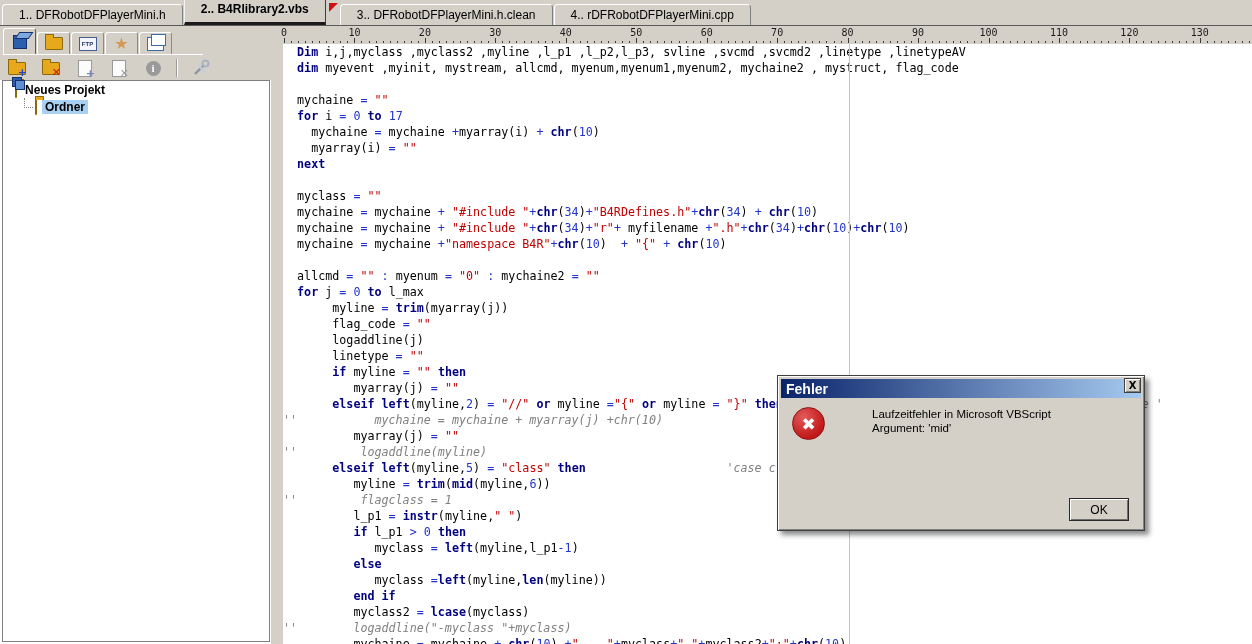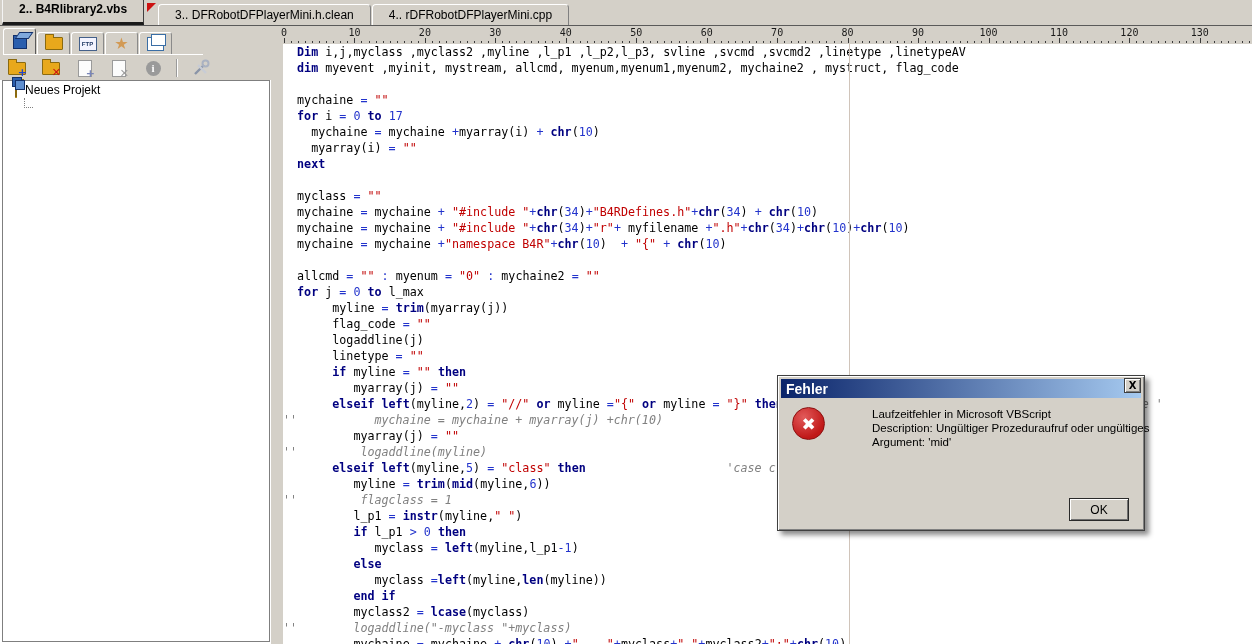--- a/index.html
+++ b/index.html
@@ -66,21 +66,21 @@
   .cmon{width:16px;height:12px;border:1px solid #44608a;background:#f4f4ff;font-size:6px;font-weight:bold;color:#223a66;
         display:flex;align-items:center;justify-content:center;letter-spacing:0;}
 
   
   #tree-panel{
     position:absolute;left:2px;top:80px;width:268px;height:562px;
     background:#fff;border:1px solid #7f7f7f;box-sizing:border-box;font-size:12px;
   }
   .trow{position:relative;height:17px;display:flex;align-items:center;}
   .trow .ticon{margin-right:5px;position:relative;}
-  .tlabel{padding:0 3px;white-space:nowrap;}
+  .tlabel{padding:0 3px;white-space:nowrap;font-weight:bold;}
   .tlabel.selected{background:var(--sel);}
   #tree-connector{position:absolute;left:21px;top:17px;width:8px;height:9px;
     border-left:1px dotted #808080;border-bottom:1px dotted #808080;}
   .projcube{position:absolute;left:-3px;top:-6px;width:8px;height:8px;background:#2b5fae;border:1px solid #13306a;}
   .projcube:before{content:"";position:absolute;left:2px;top:2px;width:8px;height:8px;background:#5f8fd0;border:1px solid #13306a;}
 
   
   #ruler{position:absolute;left:271px;top:26px;width:981px;height:18px;background:var(--chrome);font-family:"DejaVu Sans Mono",monospace;}
   .rlabel{position:absolute;top:1px;width:30px;text-align:center;font-size:10px;color:#1a1a1a;}
   .rtick{position:absolute;bottom:1px;width:1px;background:#3a3a3a;}
@@ -135,20 +135,21 @@
     box-shadow:inset 1px 1px 0 #fff,inset -1px -1px 0 #707070;
     font-size:12px;font-family:"Liberation Sans",sans-serif;cursor:default;
   }
 </style>
 </head>
 <body>
 
 <div id="app">
 
   <div id="tabbar">
+      <div class="ftab">1.. DFRobotDFPlayerMini.h</div>
       <div class="ftab active">2.. B4Rlibrary2.vbs</div>
       <div class="flag"></div>
       <div class="ftab">3.. DFRobotDFPlayerMini.h.clean</div>
       <div class="ftab">4.. rDFRobotDFPlayerMini.cpp</div>
     </div>
 
   <div id="left-chrome">
     <div id="icon-tabs">
       <div class="itab active">
         <span style="position:relative;width:12px;height:12px;background:#2b5fae;border:1px solid #13306a;display:inline-block;">
@@ -204,20 +205,24 @@
   </div>
 
   <div id="tree-panel">
     <div class="trow" style="padding-left:12px;">
       <span class="ticon">
         <span class="cfolder"></span><span class="projcube"></span>
       </span>
       <span class="tlabel">Neues Projekt</span>
     </div>
     <div id="tree-connector"></div>
+    <div class="trow" style="padding-left:32px;">
+      <span class="ticon"><span class="cfolder"></span></span>
+      <span class="tlabel selected">Ordner</span>
+    </div>
   </div>
 
   <div id="ruler">
       <div class="rtick major" style="left: 13px;"></div>
       <div class="rtick minor" style="left: 20.045px;"></div>
       <div class="rtick minor" style="left: 27.09px;"></div>
       <div class="rtick minor" style="left: 34.135px;"></div>
       <div class="rtick minor" style="left: 41.18px;"></div>
       <div class="rtick minor" style="left: 48.225px;"></div>
       <div class="rtick minor" style="left: 55.27px;"></div>
@@ -373,19 +378,18 @@
   <div id="margin-line"></div>
 
   <div id="dialog">
     <div id="dlg-title">
       <span class="ttext">Fehler</span>
     </div>
     <button id="dlg-close">X</button>
     <div id="err-icon">✖</div>
     <div id="dlg-text">
         <div>Laufzeitfehler in Microsoft VBScript</div>
-        <div>Description: Ungültiger Prozeduraufruf oder ungültiges</div>
         <div>Argument: 'mid'</div>
       </div>
     <button id="ok-btn">OK</button>
   </div>
 
 </div>
 
 </body></html>

